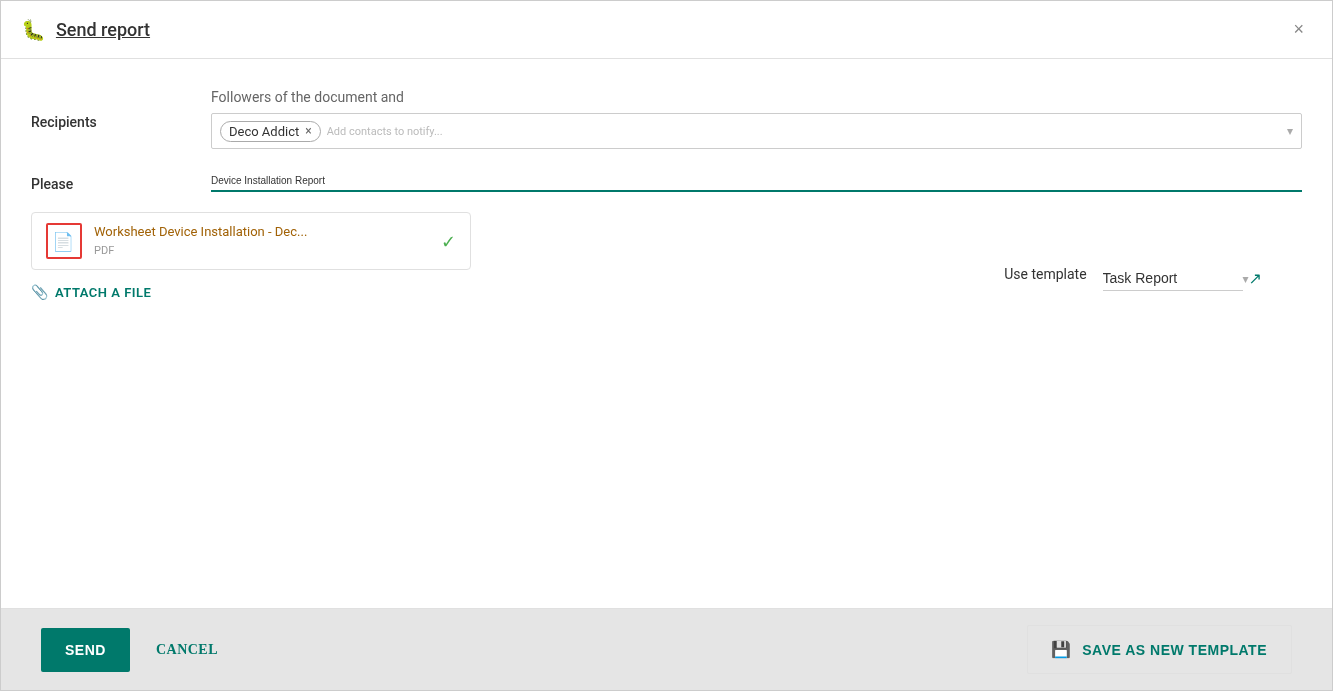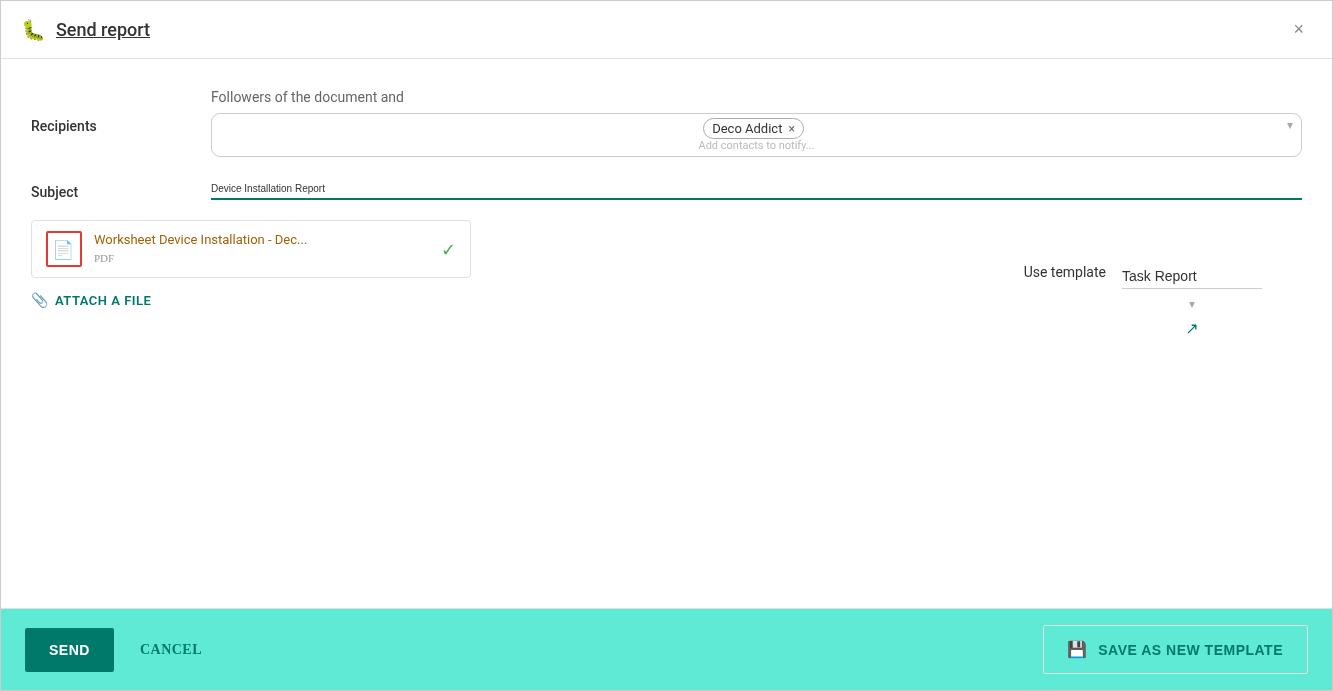--- a/index.html
+++ b/index.html
@@ -71,25 +71,24 @@
     }
     .recipients-text {
       font-size: 14px;
       color: #666;
       margin-bottom: 8px;
     }
     .recipients-input-row {
       display: flex;
       align-items: center;
       border: 1px solid #ccc;
-      border-radius: 9px;
+      border-radius: 2px;
       padding: 4px 8px;
       min-height: 36px;
       position: relative;
-      flex-direction: column;
     }
     .tag {
       display: inline-flex;
       align-items: center;
       border: 1px solid #aaa;
       border-radius: 12px;
       padding: 2px 8px;
       font-size: 13px;
       color: #333;
       margin-right: 6px;
@@ -204,21 +203,20 @@
       flex: 1;
     }
     .attachment-name {
       font-size: 13px;
       color: #a16207;
       display: block;
     }
     .attachment-type {
       font-size: 11px;
       color: #999;
-      font-family: Liberation Serif, serif;
     }
     .attachment-check {
       color: #4caf50;
       font-size: 18px;
       margin-left: 10px;
     }
     .attach-file-link {
       display: inline-flex;
       align-items: center;
       color: #00796b;
@@ -242,22 +240,20 @@
     }
     .template-label {
       font-size: 14px;
       color: #333;
       font-weight: 400;
       white-space: nowrap;
     }
     .template-select-row {
       display: flex;
       align-items: center;
-      gap: 8px;
-      flex-direction: column;
     }
     .template-select {
       border: none;
       border-bottom: 1px solid #ccc;
       font-size: 14px;
       color: #333;
       padding: 4px 8px 4px 0;
       outline: none;
       cursor: pointer;
       background: transparent;
@@ -269,25 +265,25 @@
       font-size: 12px;
     }
     .template-external-link {
       color: #00796b;
       font-size: 16px;
       cursor: pointer;
       text-decoration: none;
     }
     .dialog-footer {
       border-top: 1px solid #e0e0e0;
-      padding: 16px 24px;
+      padding: 16px 40px;
       display: flex;
       align-items: center;
       flex-shrink: 0;
-      background: #5eead4;
+      background: #e5e5e5;
     }
     .btn-send {
       background: #00796b;
       color: #fff;
       border: none;
       padding: 14px 24px;
       font-size: 14px;
       font-weight: 600;
       cursor: pointer;
       letter-spacing: 0.5px;
@@ -346,21 +342,21 @@
             <span>Deco Addict</span>
             <span class="tag-remove">×</span>
           </span>
           <span class="recipients-placeholder">Add contacts to notify...</span>
           <span class="dropdown-arrow">▾</span>
         </div>
       </div>
     </div>
 
     <div class="form-row">
-      <div class="form-label">Subject</div>
+      <div class="form-label">Please</div>
       <div class="form-control">
         <input class="subject-input" type="text" value="Device Installation Report" style="">
       </div>
     </div>
 
 
     <div class="attachments-template-row">
       <div class="attachments-section">
         
         <div class="attachment-item">

